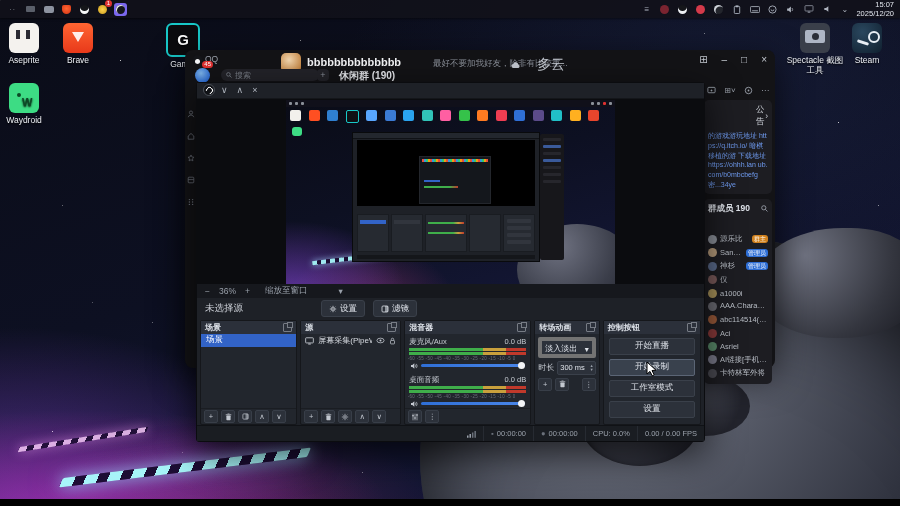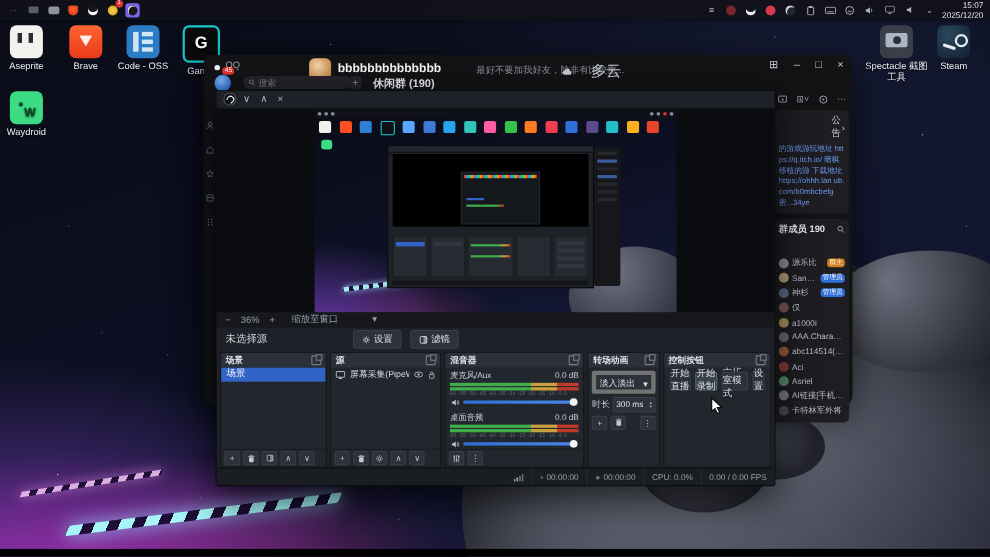--- a/index.html
+++ b/index.html
@@ -192,21 +192,21 @@
   .vol .track{flex:1;height:3px;border-radius:2px;background:linear-gradient(90deg,#2f6fd6,#4a86e8);position:relative;}
   .vol .knob{position:absolute;right:0;top:-2px;width:7px;height:7px;border-radius:4px;background:#f2f3f5;}
   .tr-body{padding:3px 3px 0;display:flex;flex-direction:column;gap:3px;}
   .tr-select{height:13px;background:#2c313a;border:4px solid #737373;border-radius:2px;font-size:8px;color:#dfe3ea;
     display:flex;align-items:flex-end;justify-content:space-between;padding:0 3px;}
   .tr-dur{display:flex;align-items:center;gap:3px;font-size:8px;color:#c6cbd2;}
   .tr-spin{flex:1;height:12px;background:#2c313a;border:1px solid #3a404a;border-radius:2px;font-size:7.5px;color:#dfe3ea;
     display:flex;align-items:center;justify-content:space-between;padding:0 2px;}
   .spinarrows{display:flex;flex-direction:column;font-size:4.5px;line-height:4px;color:#9aa1ab;}
   .tr-btnrow{display:flex;gap:3px;align-items:center;}
-  .ctrl-body{padding:4px 5px;display:flex;flex-direction:row;gap:4px;}
+  .ctrl-body{padding:4px 5px;display:flex;flex-direction:column;gap:4px;}
   .cbtn{height:15px;background:#2c313a;border:1px solid #3a404a;border-radius:2px;color:#dfe3ea;
     font-size:8.5px;display:flex;align-items:center;justify-content:center;}
   .cbtn.hov{background:#39414d;border-color:#5b6575;}
   .obs-status{height:15px;background:#1a1d22;border-top:1px solid #101216;display:flex;align-items:center;
     justify-content:flex-end;font-size:7.5px;color:#9aa1ab;}
   .st-seg{display:flex;align-items:center;gap:3px;padding:0 7px;border-left:1px solid #272b32;height:100%;}
   .st-seg:first-child{border-left:none;}
   svg.sic{display:block;}
   #cursor{position:absolute;left:646px;top:361px;z-index:60;}
 </style>
@@ -227,24 +227,20 @@
   <div class="train"></div>
   <div class="train2"></div>
 
   <div class="dicon" style="left:-2px;top:23px;">
     <div class="ic ic-aseprite"></div>
     <div>Aseprite</div>
   </div>
   <div class="dicon" style="left:52px;top:23px;">
     <div class="ic ic-brave"></div>
     <div>Brave</div>
-  </div>
-  <div class="dicon" style="left:104px;top:23px;">
-    <div class="ic ic-code"></div>
-    <div>Code - OSS</div>
   </div>
   <div class="dicon" style="left:157px;top:23px;">
     <div class="ic ic-gam">G</div>
     <div>Gam...</div>
   </div>
   <div class="dicon" style="left:-2px;top:83px;">
     <div class="ic ic-waydroid"></div>
     <div>Waydroid</div>
   </div>
   <div class="dicon" style="left:786px;top:23px;width:58px;">

